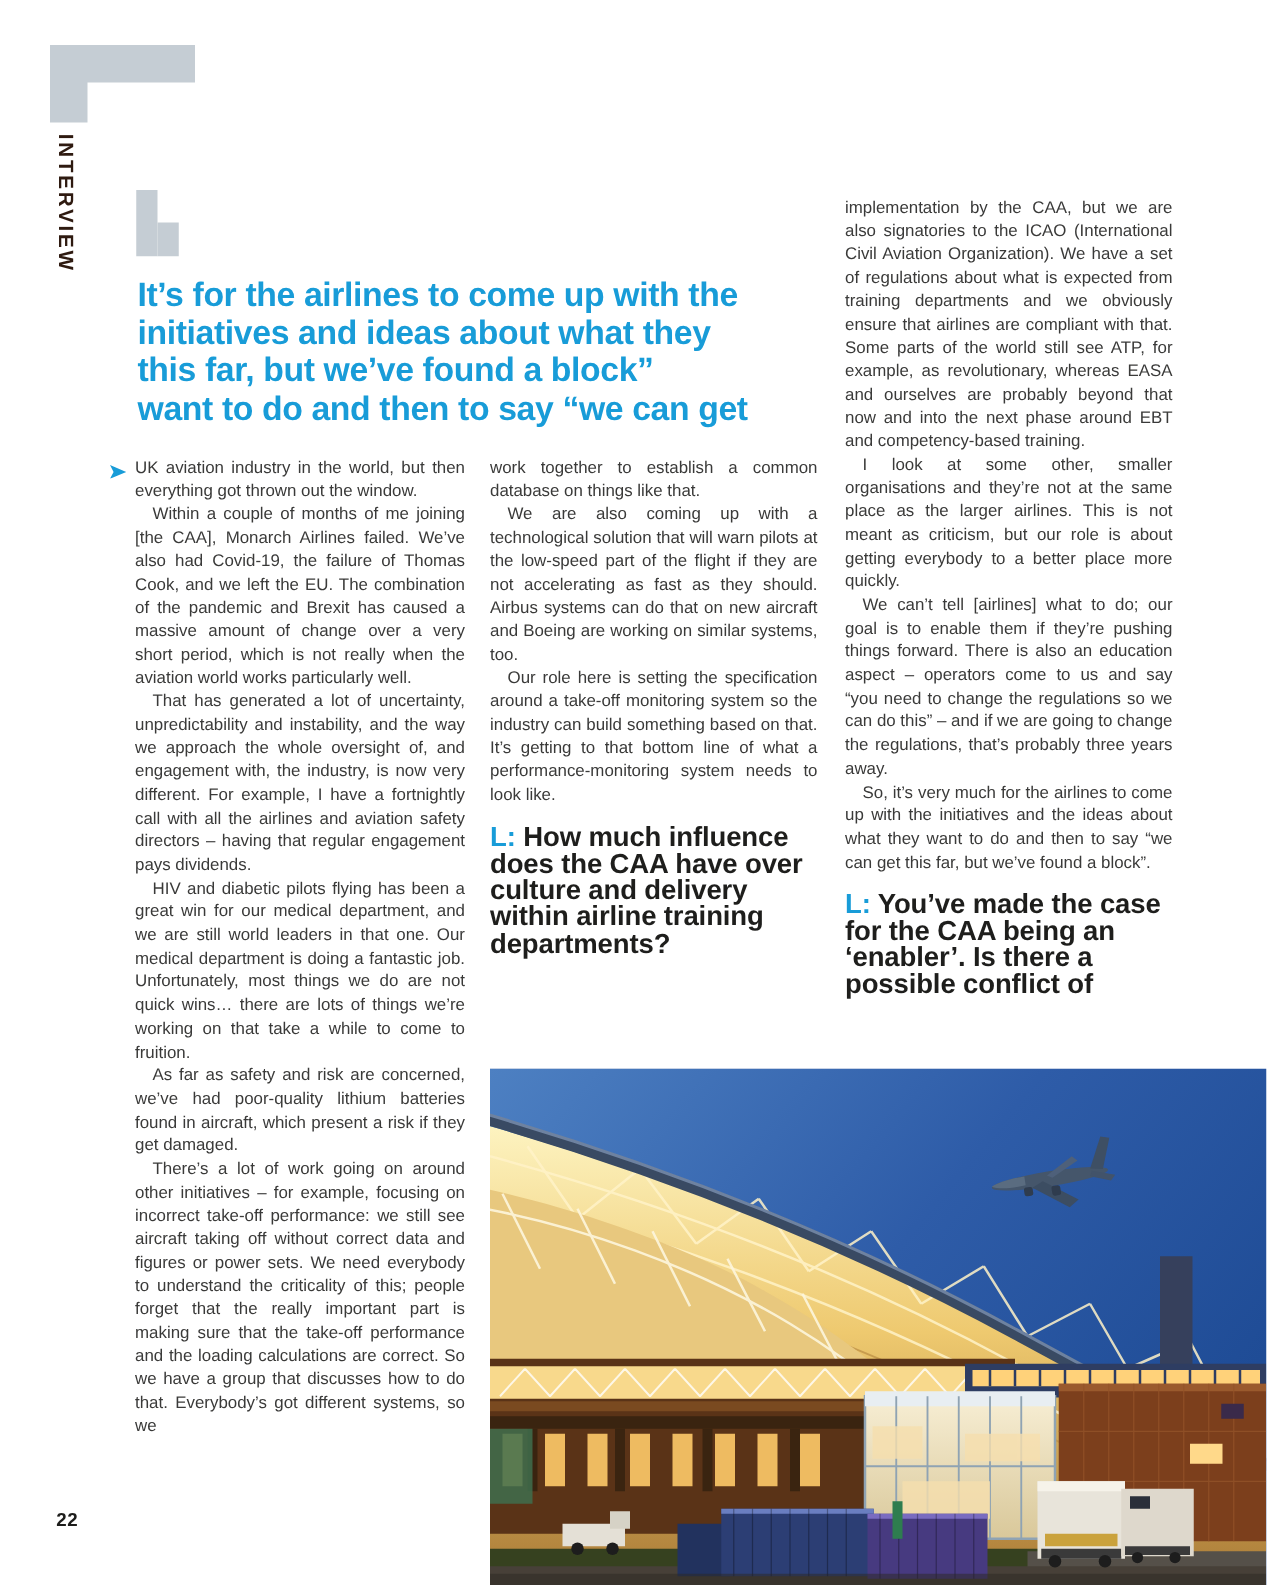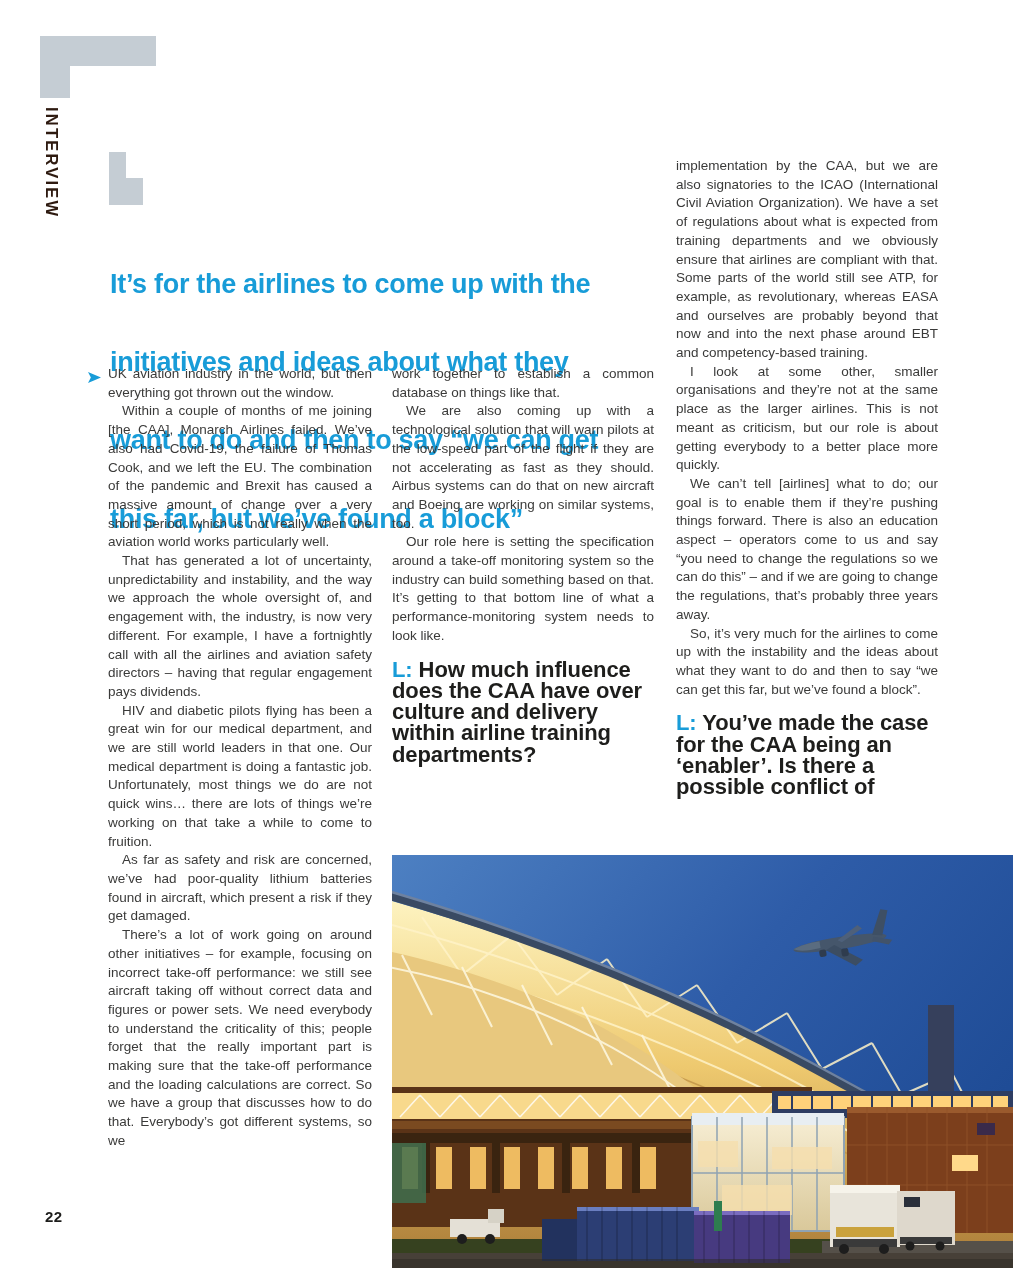--- a/index.html
+++ b/index.html
@@ -23,21 +23,21 @@
     font-weight:bold; font-size:16.5px; letter-spacing:2.2px;
     color:#2e1a10;
   }
 
   
   .headline {
     position:absolute; left:110px; top:221px; width:560px;
     color:#189cd8; font-weight:bold; font-size:27px; line-height:30.2px;
     letter-spacing:-0.3px;
   }
-  .headline .hl-line { white-space:nowrap;margin-top:48px; }
+  .headline .hl-line { white-space:nowrap; }
 
   
   .col {
     position:absolute; font-size:13.5px; line-height:18.7px;
     color:#3a3a39; text-align:justify;
   }
   .col p { margin:0; }
   .col p.indent { text-indent:14px; }
   #col1 { left:108px; top:365px; width:264px; }
   #col2 { left:392px; top:365px; width:262px; }
@@ -77,22 +77,22 @@
   <div class="shape shape-big-h"></div>
   <div class="shape shape-big-v"></div>
   <div class="shape shape-small-v"></div>
   <div class="shape shape-small-h"></div>
 
   <div class="kicker">INTERVIEW</div>
 
   <div class="headline">
     <div class="hl-line">It’s for the airlines to come up with the</div>
     <div class="hl-line">initiatives and ideas about what they</div>
+    <div class="hl-line">this far, but we’ve found a block”</div>
     <div class="hl-line">want to do and then to say “we can get</div>
-    <div class="hl-line">this far, but we’ve found a block”</div>
   </div>
 
   <div class="jump-arrow"></div>
 
   <div class="col" id="col1">
     <p>UK aviation industry in the world, but then everything got thrown out the window.</p>
     <p class="indent">Within a couple of months of me joining [the CAA], Monarch Airlines failed. We’ve also had Covid-19, the failure of Thomas Cook, and we left the EU. The combination of the pandemic and Brexit has caused a massive amount of change over a very short period, which is not really when the aviation world works particularly well.</p>
     <p class="indent">That has generated a lot of uncertainty, unpredictability and instability, and the way we approach the whole oversight of, and engagement with, the industry, is now very different. For example, I have a fortnightly call with all the airlines and aviation safety directors – having that regular engagement pays dividends.</p>
     <p class="indent">HIV and diabetic pilots flying has been a great win for our medical department, and we are still world leaders in that one. Our medical department is doing a fantastic job. Unfortunately, most things we do are not quick wins… there are lots of things we’re working on that take a while to come to fruition.</p>
     <p class="indent">As far as safety and risk are concerned, we’ve had poor-quality lithium batteries found in aircraft, which present a risk if they get damaged.</p>
@@ -103,21 +103,21 @@
     <p>work together to establish a common database on things like that.</p>
     <p class="indent">We are also coming up with a technological solution that will warn pilots at the low-speed part of the flight if they are not accelerating as fast as they should. Airbus systems can do that on new aircraft and Boeing are working on similar systems, too.</p>
     <p class="indent">Our role here is setting the specification around a take-off monitoring system so the industry can build something based on that. It’s getting to that bottom line of what a performance-monitoring system needs to look like.</p>
     <p class="question"><span class="speaker">L:</span> <span>How much influence does the CAA have over culture and delivery within airline training departments?</span></p>
   </div>
 
   <div class="col" id="col3">
     <p>implementation by the CAA, but we are also signatories to the ICAO (International Civil Aviation Organization). We have a set of regulations about what is expected from training departments and we obviously ensure that airlines are compliant with that. Some parts of the world still see ATP, for example, as revolutionary, whereas EASA and ourselves are probably beyond that now and into the next phase around EBT and competency-based training.</p>
     <p class="indent">I look at some other, smaller organisations and they’re not at the same place as the larger airlines. This is not meant as criticism, but our role is about getting everybody to a better place more quickly.</p>
     <p class="indent">We can’t tell [airlines] what to do; our goal is to enable them if they’re pushing things forward. There is also an education aspect – operators come to us and say “you need to change the regulations so we can do this” – and if we are going to change the regulations, that’s probably three years away.</p>
-    <p class="indent">So, it’s very much for the airlines to come up with the instability and the ideas about what they want to do and then to say “we can get this far, but we’ve found a block”.</p>
+    <p class="indent">So, it’s very much for the airlines to come up with the initiatives and the ideas about what they want to do and then to say “we can get this far, but we’ve found a block”.</p>
     <p class="question"><span class="speaker">L:</span> <span>You’ve made the case for the CAA being an ‘enabler’. Is there a possible conflict of</span></p>
   </div>
 
   <div class="page-number">22</div>
 
   <div class="photo">
     <svg viewBox="0 0 621 413" preserveAspectRatio="none">
       <defs>
         <linearGradient id="sky" x1="0" y1="0" x2="1" y2="0.55">
           <stop offset="0" stop-color="#4d80c2"></stop>

